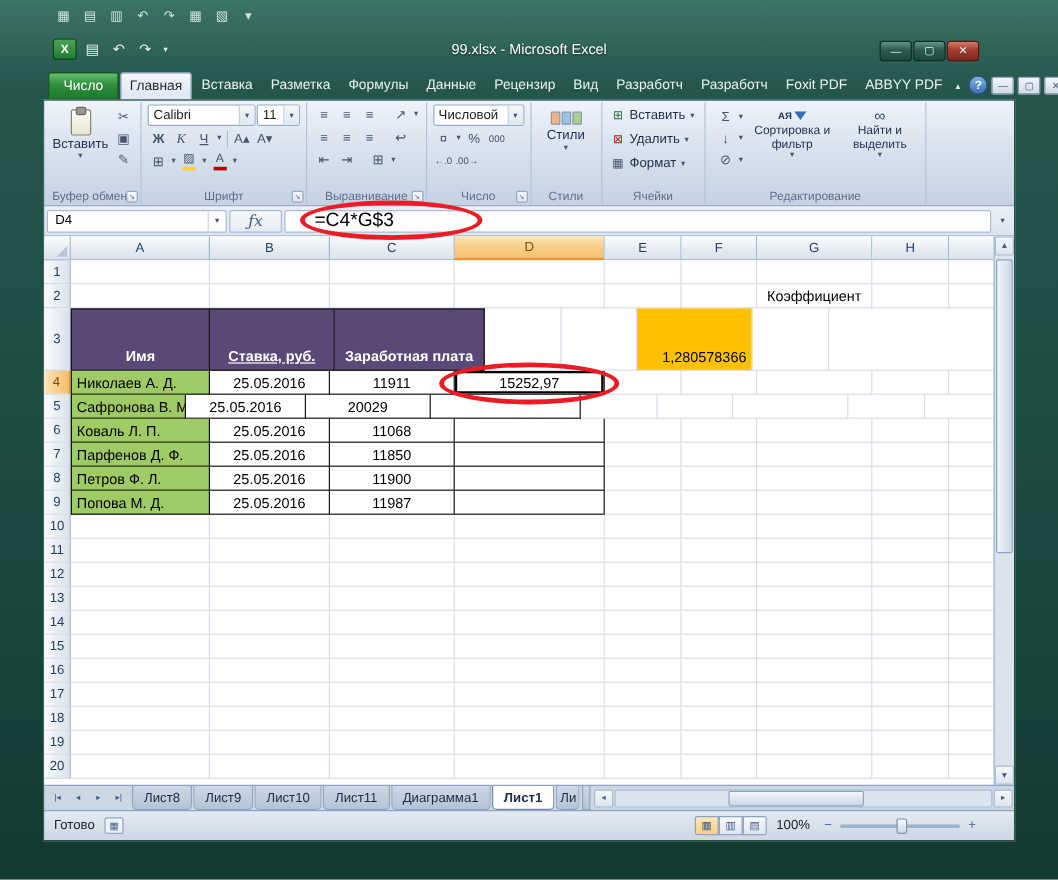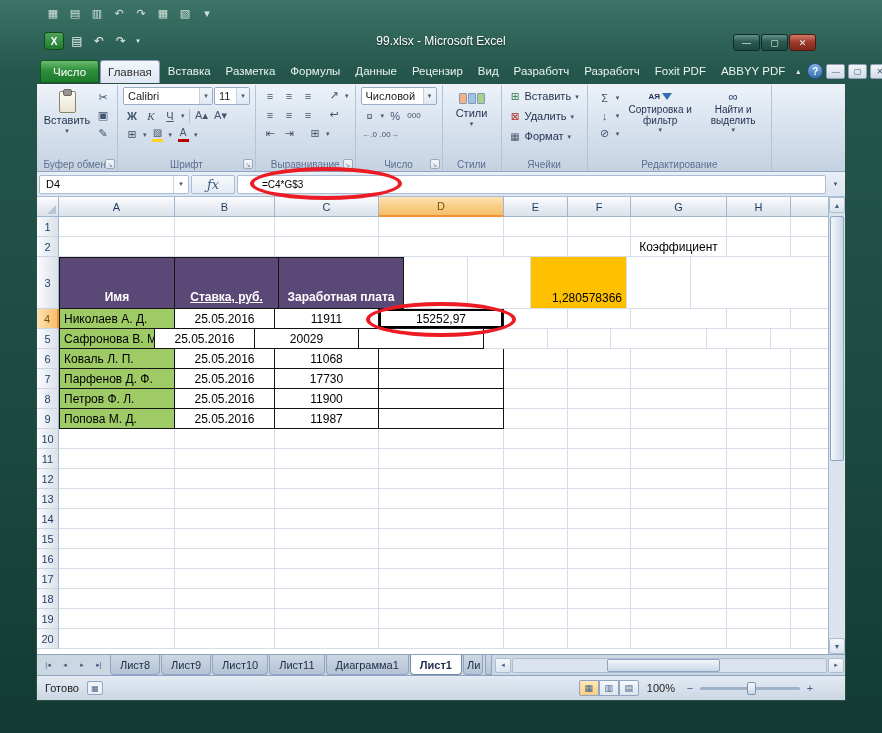--- a/index.html
+++ b/index.html
@@ -75,21 +75,21 @@
 .sorticon{display:flex;align-items:center;gap:2px;height:15px;}
 .az{font-size:8px;font-weight:bold;color:#1f2f4d;}
 .funnel{width:0;height:0;border-left:5px solid transparent;border-right:5px solid transparent;border-top:7px solid #2f6eb5;display:block;}
 .binoc{font-size:13px;color:#25456e;height:15px;display:flex;align-items:center;}
 
 
 .fbar{height:25px;flex:none;background:linear-gradient(#e9eff6,#dce5f0);border-bottom:1px solid #a9bcd4;display:flex;align-items:center;padding:0 2px;gap:2px;}
 .namebox{width:150px;height:19px;background:#fff;border:1px solid #a9bcd4;display:flex;align-items:center;font-size:11px;padding-left:6px;border-radius:2px;}
 .nb-dd{margin-left:auto;width:15px;height:100%;display:flex;align-items:center;justify-content:center;font-size:7px;color:#44546e;border-left:1px solid #c9d4e2;}
 .fxbtn{width:44px;height:19px;display:flex;align-items:center;justify-content:center;font-family:"DejaVu Serif",serif;font-style:italic;font-size:13px;color:#3a5a7d;border:1px solid #a9bcd4;background:linear-gradient(#f7fafc,#e4ebf3);border-radius:2px;}
-.fxfield{flex:1;height:19px;background:#fff;border:1px solid #a9bcd4;display:flex;align-items:center;font-size:10px;padding-left:24px;border-radius:2px;}
+.fxfield{flex:1;height:19px;background:#fff;border:1px solid #a9bcd4;display:flex;align-items:center;font-size:16px;padding-left:24px;border-radius:2px;}
 .fexp{width:15px;height:19px;display:flex;align-items:center;justify-content:center;font-size:7px;color:#44546e;}
 
 
 .sheet{flex:1;display:flex;min-height:0;}
 .sheetmain{flex:1;display:flex;flex-direction:column;min-width:0;background:#fff;}
 .chead{height:20px;display:flex;flex:none;}
 .chcell,.chcorner,.chfill{background:linear-gradient(#fbfcfe,#e6ebf1 60%,#dbe2ea);border-right:1px solid #9eb6ce;border-bottom:1px solid #9eb6ce;}
 .chcell{display:flex;align-items:center;justify-content:center;font-size:11px;color:#1f3a5f;flex:none;}
 .chcorner{width:22px;flex:none;position:relative;}
 .chcorner::after{content:"";position:absolute;right:2px;bottom:2px;border-left:9px solid transparent;border-bottom:9px solid #b9c6d4;}
@@ -482,21 +482,21 @@
             <div class="gcell" style="width: 64px;"></div>
             <div class="gcell" style="width: 63px;"></div>
             <div class="gcell" style="width: 96px;"></div>
             <div class="gcell" style="width: 64px;"></div>
             <div class="gfill"></div>
           </div>
           <div class="grow" style="height: 20px;">
             <div class="rh">7</div>
             <div class="gcell c-name bd bl" style="width: 116px;">Парфенов Д. Ф.</div>
             <div class="gcell c-mid bd" style="width: 100px;">25.05.2016</div>
-            <div class="gcell c-mid bd" style="width: 104px;">17730</div>
+            <div class="gcell c-mid bd" style="width: 104px;">11850</div>
             <div class="gcell bd" style="width: 125px;"></div>
             <div class="gcell" style="width: 64px;"></div>
             <div class="gcell" style="width: 63px;"></div>
             <div class="gcell" style="width: 96px;"></div>
             <div class="gcell" style="width: 64px;"></div>
             <div class="gfill"></div>
           </div>
           <div class="grow" style="height: 20px;">
             <div class="rh">8</div>
             <div class="gcell c-name bd bl" style="width: 116px;">Петров Ф. Л.</div>

